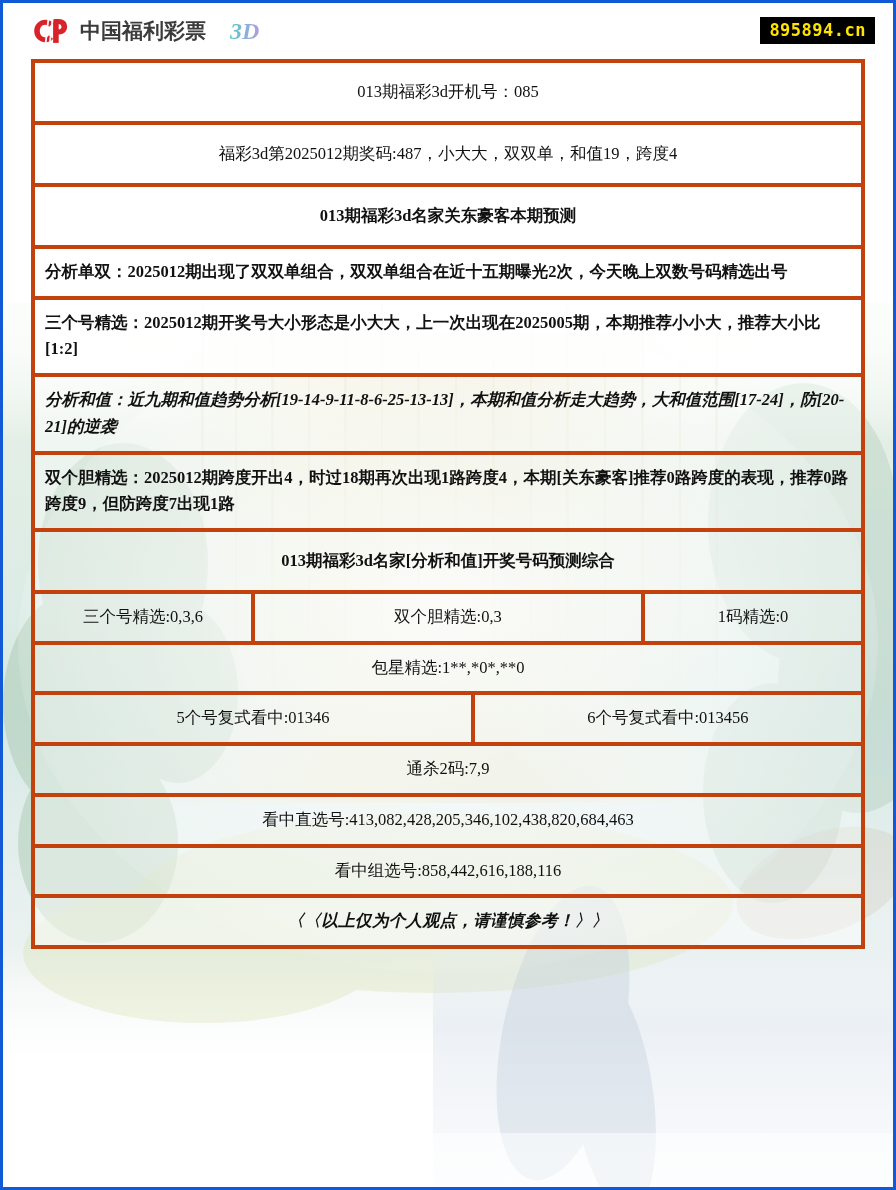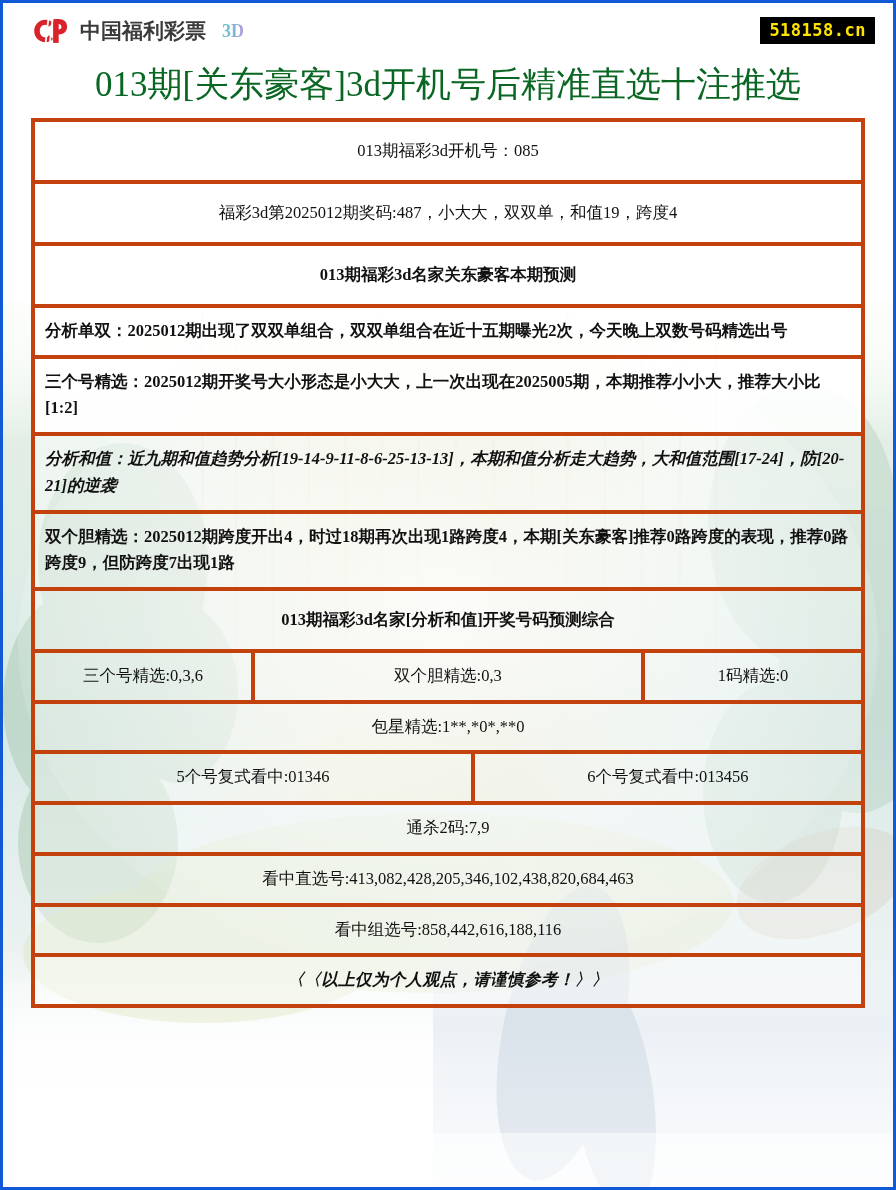--- a/index.html
+++ b/index.html
@@ -62,27 +62,28 @@
   .logo-text {
     font-family: "DejaVu Sans", "Liberation Sans", sans-serif;
     font-size: 21px;
     font-weight: bold;
     color: #3b3b3b;
     letter-spacing: 0px;
     line-height: 1;
   }
   .logo-3d {
     font-family: "Liberation Serif", serif;
-    font-size: 18px;
+    font-style: italic;
+    font-size: 24px;
     font-weight: bold;
     background: linear-gradient(90deg, #5bc9c4 0%, #7fb6d8 45%, #b39ddb 100%);
     -webkit-background-clip: text;
     background-clip: text;
     color: transparent;
-    margin-left: 8px;
+    margin-left: 16px;
   }
   .site-badge {
     position: absolute;
     right: 18px;
     top: 14px;
     background: #000000;
     color: #ffe400;
     font-family: "DejaVu Sans Mono", "Liberation Mono", monospace;
     font-size: 17px;
     font-weight: bold;
@@ -255,24 +256,23 @@
           <path d="M41 7c7 0 12 4 12 11s-5 11-12 11h-4v-7h3.6c2.6 0 4.4-1.6 4.4-4s-1.8-4-4.4-4H37V7z"></path>
         </g>
         <g fill="#ffffff" opacity="0.95">
           <path d="M25 6l-4 36h2.6l4-36z"></path>
           <path d="M31 6l-4 36h2.6l4-36z"></path>
         </g>
       </svg>
       <span class="logo-text">中国福利彩票</span>
       <span class="logo-3d">3D</span>
     </div>
-    <div class="site-badge">518158.cn</div>
+    <div class="site-badge">895894.cn</div>
   </div>
 
-  <div class="page-title">013期[关东豪客]3d开机号后精准直选十注推选</div>
 
   <div class="table-wrap">
     <table class="grid">
       <colgroup>
         <col style="width:26.5%">
           <col style="width:26.5%">
           <col style="width:20.5%">
           <col style="width:26.5%">
       </colgroup>
       <tbody>

